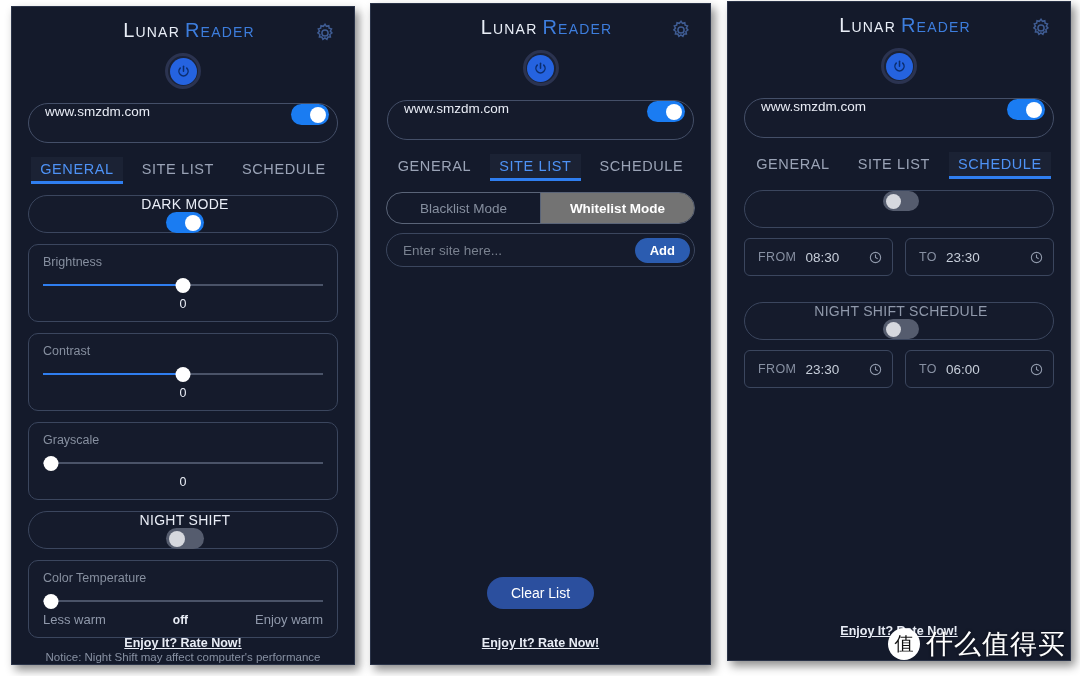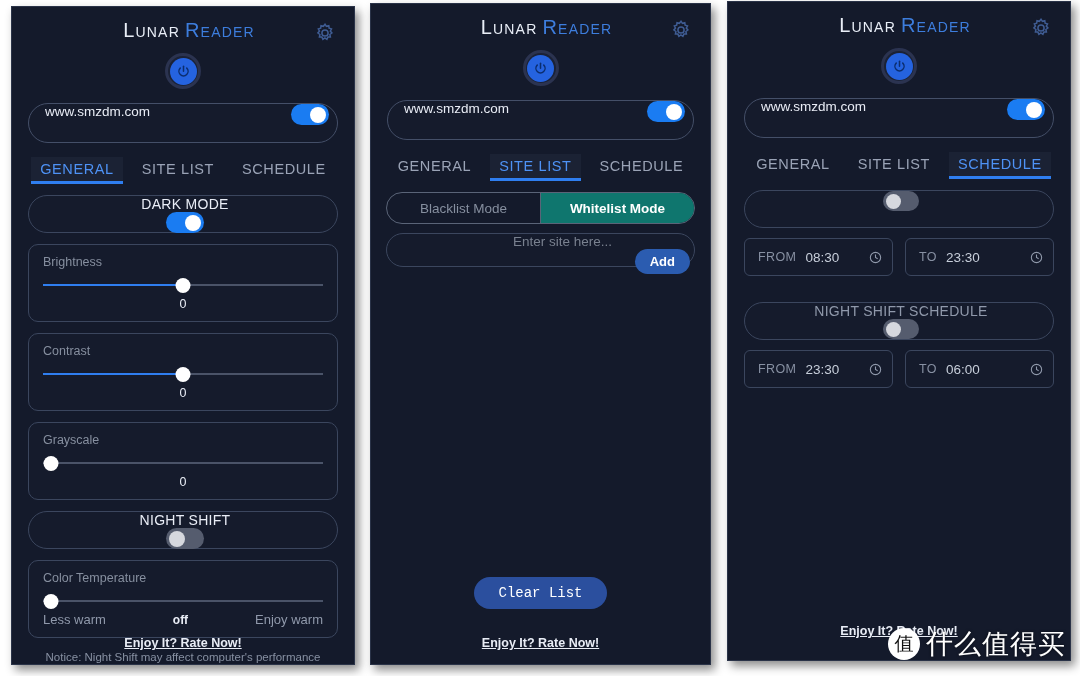--- a/index.html
+++ b/index.html
@@ -132,48 +132,47 @@
   .temp-labels .mid { flex: 1; text-align: center; color: #e9edf6; font-size: 12px; font-weight: bold; }
   .temp-labels .mw { color: #9099ab; font-size: 13px; }
 
   
   .notice { text-align: center; color: #8790a2; font-size: 11.5px; margin: 13px 12px 0 12px; }
   .btn-primary {
     display: block; margin: 14px auto 0 auto;
     background: #2b4f9e; color: #ffffff;
     border: none; border-radius: 17px;
     padding: 8px 24px; font-size: 14px;
-    font-family: Liberation Mono, monospace;
+    font-family: Liberation Sans, sans-serif;
     cursor: pointer;
   }
   .rate-link {
     position: absolute; left: 0; right: 0; bottom: 14px;
     text-align: center; color: #e9edf6; font-size: 12.5px;
     text-decoration: underline; cursor: pointer; font-weight: bold;
   }
 
   
   .mode-switch {
     margin: 11px 15px 0 15px; height: 32px;
     border: 1px solid #5a6478; border-radius: 16px;
     display: flex; overflow: hidden;
   }
   .mode-opt {
     flex: 1; display: flex; align-items: center; justify-content: center;
     font-size: 13.5px; cursor: pointer; color: #868f9f;
   }
-  .mode-opt.sel { color: #ffffff; font-weight: bold; background: #0f766e; }
+  .mode-opt.sel { color: #ffffff; font-weight: bold; background: #737373; }
   .mode-opt + .mode-opt { border-left: 1px solid #5a6478; }
 
   .site-add {
     margin: 9px 15px 0 15px; height: 34px;
     border: 1px solid #3b465e; border-radius: 17px;
-    display: flex; align-items: flex-end; padding: 0 4px 0 16px;
+    display: flex; align-items: center; padding: 0 4px 0 16px;
     background: #151b2c;
-    flex-direction: column;
   }
   .site-add input {
     flex: 1; background: transparent; border: none; outline: none;
     color: #e9edf6; font-size: 13.5px;
     font-family: "Liberation Sans", sans-serif;
   }
   .site-add input::placeholder { color: #79818f; }
   .add-btn {
     background: #2b5cb0; color: #fff; border: none; border-radius: 14px;
     padding: 5px 15px; font-size: 13px; font-weight: bold; cursor: pointer;

